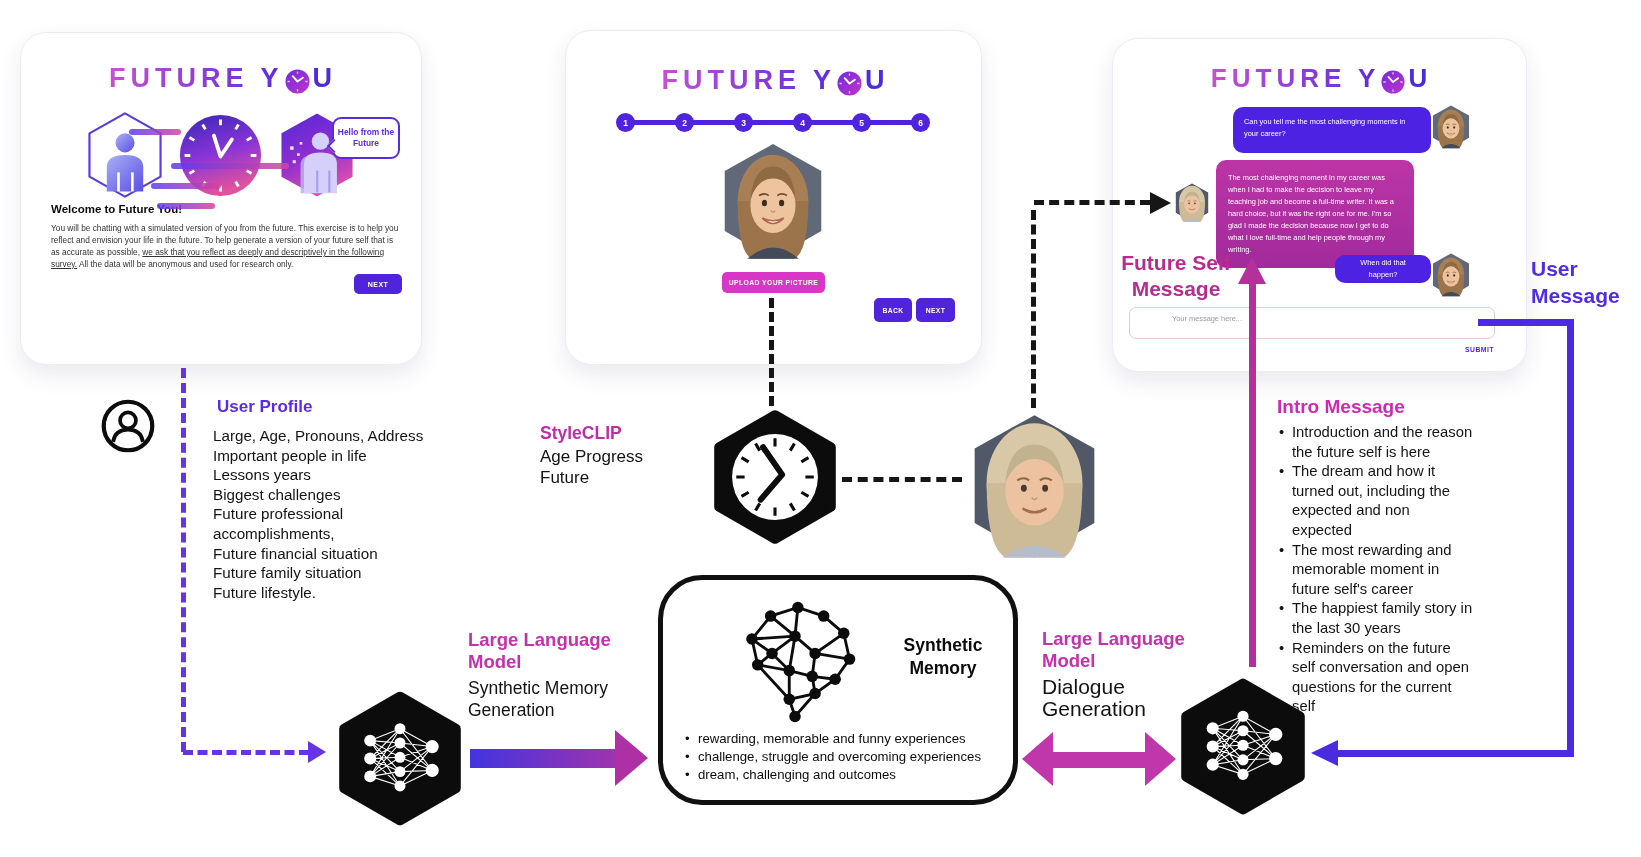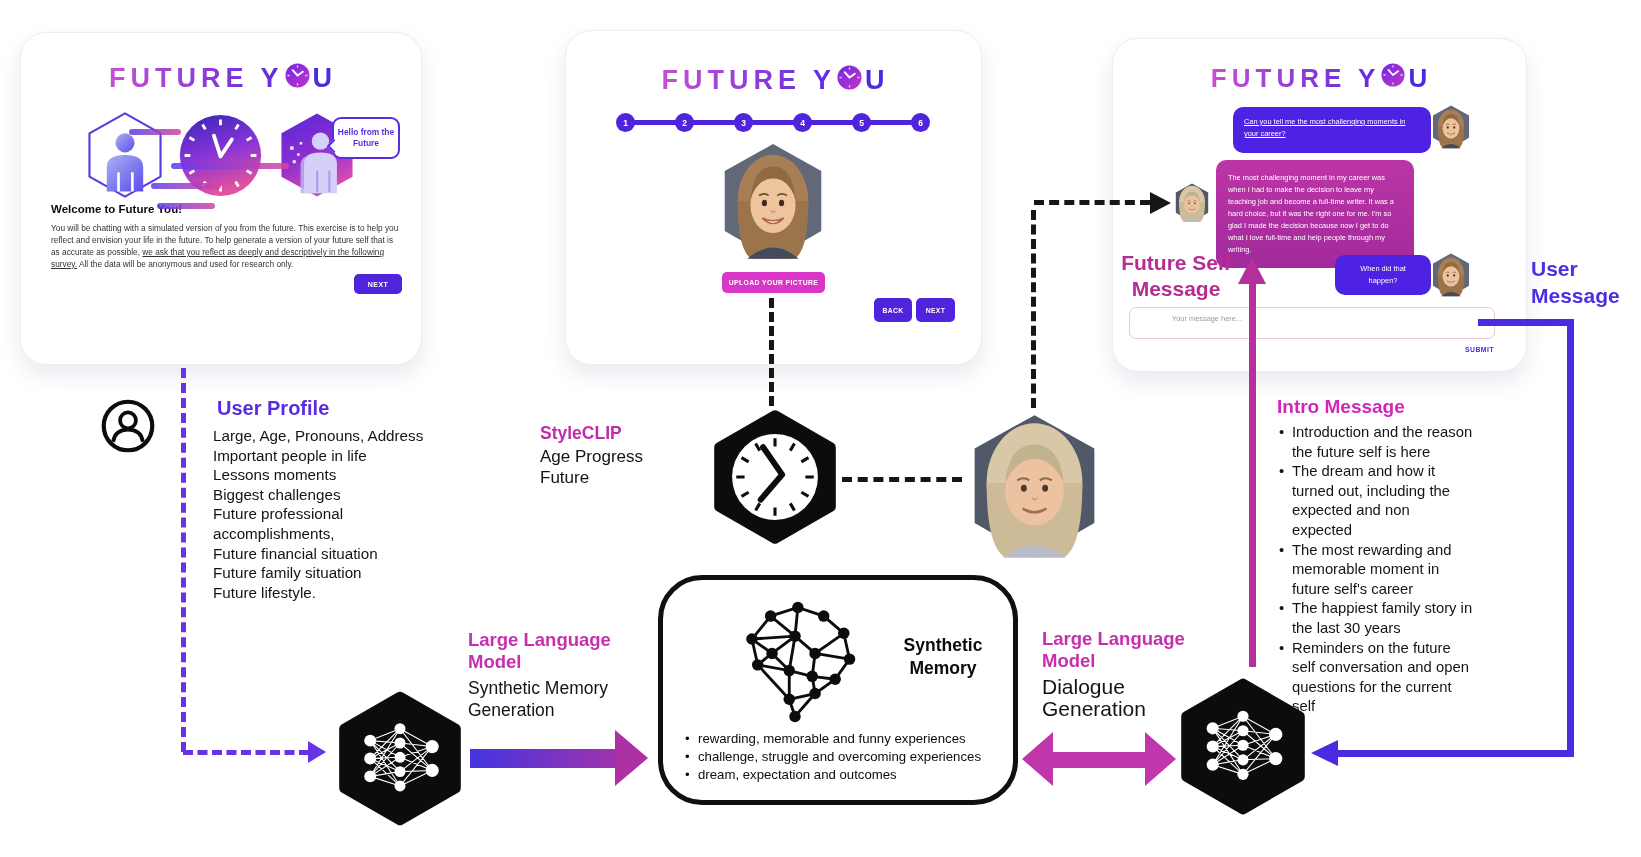--- a/index.html
+++ b/index.html
@@ -2,21 +2,21 @@
 <html><head>
 <meta charset="utf-8">
 <style>
   html,body{margin:0;padding:0;background:#fff;}
   .canvas{position:relative;width:1641px;height:857px;background:#fff;overflow:hidden;
           font-family:"Liberation Sans",sans-serif;color:#111;}
   .abs{position:absolute;}
   .card{position:absolute;background:#fff;border:1px solid #ececf4;border-radius:26px;
         box-shadow:0 10px 22px rgba(50,50,110,.10);z-index:1;}
   
-  .logo{position:absolute;left:0;right:0;display:flex;align-items:flex-start;justify-content:center;
+  .logo{position:absolute;left:0;right:0;display:flex;align-items:flex-end;justify-content:center;
         font-weight:800;z-index:2;}
   .logo .lg-txt{font-size:27px;letter-spacing:5px;
         background:linear-gradient(90deg,#c94fd2,#5c2be0);
         -webkit-background-clip:text;background-clip:text;color:transparent;white-space:pre;}
   .logo .lg-txt2{font-size:27px;letter-spacing:1px;color:#4c2ae0;}
   .logo svg{margin:0 3px 0 1px;}
   
   .btn{position:absolute;display:flex;align-items:center;justify-content:center;border:none;
        background:#5023dd;color:#fff;font-weight:700;border-radius:5px;
        font-family:"Liberation Sans",sans-serif;letter-spacing:.4px;cursor:pointer;}
@@ -262,44 +262,44 @@
   </div>
 
   <div class="card" style="left:1112px;top:38px;width:413px;height:332px;">
     <div class="logo" style="top:24px;">
       <span class="lg-txt" style="font-size:26px;">FUTURE Y</span>
       <svg width="24" height="24">
           <use href="#clock-sm"></use>
         </svg>
       <span class="lg-txt2" style="font-size:26px;">U</span>
     </div>
-    <div class="bubble bubble-user" style="left:120px;top:68px;width:198px;min-height:46px;text-decoration:underline;">Can you tell me the most challenging moments in your career?</div>
+    <div class="bubble bubble-user" style="left:120px;top:68px;width:198px;min-height:46px;">Can you tell me the most challenging moments in your career?</div>
     <svg class="abs" style="left:318px;top:66px;" width="40" height="44">
         <use href="#young-face"></use>
       </svg>
     <div class="bubble bubble-future" style="left:103px;top:121px;width:198px;min-height:89px;padding:12px 12px;">The most challenging moment in my career was when I had to make the decision to leave my teaching job and become a full-time writer. It was a hard choice, but it was the right one for me. I'm so glad I made the decision because now I get to do what I love full-time and help people through my writing.</div>
     <svg class="abs" style="left:61px;top:144px;" width="36" height="40">
         <use href="#old-face"></use>
       </svg>
-    <div class="bubble bubble-user" style="left:222px;top:216px;width:96px;height:40px;display:flex;align-items:center;justify-content:center;text-align:center;">When did that happen?</div>
+    <div class="bubble bubble-user" style="left:222px;top:216px;width:96px;height:28px;display:flex;align-items:center;justify-content:center;text-align:center;">When did that happen?</div>
     <svg class="abs" style="left:318px;top:214px;" width="40" height="44">
         <use href="#young-face"></use>
       </svg>
     <textarea class="msg" style="left: 16px; top: 268px; width: 366px; height: 32px; padding-left: 42px;" placeholder="Your message here..."></textarea>
     <button class="submit-link" style="left:346px;top:306px;">SUBMIT</button>
   </div>
 
   <svg class="abs" style="left:100px;top:398px;z-index:2;" width="56" height="56">
       <use href="#person-circle"></use>
     </svg>
-  <div class="lbl-purple" style="left:217px;top:397px;font-size:20px;">User Profile</div>
+  <div class="lbl-purple" style="left:217px;top:397px;font-size:17px;">User Profile</div>
   <div class="lbl-black" style="left:213px;top:426px;width:232px;font-size:15.2px;line-height:19.6px;">
     <div>Large, Age, Pronouns, Address</div>
     <div>Important people in life</div>
-    <div>Lessons moments</div>
+    <div>Lessons years</div>
     <div>Biggest challenges</div>
     <div>Future professional accomplishments,</div>
     <div>Future financial situation</div>
     <div>Future family situation</div>
     <div>Future lifestyle.</div>
   </div>
 
   <div class="dash-v-purple" style="left:181px;top:368px;height:384px;"></div>
   <div class="dash-h-purple" style="left:183px;top:750px;width:126px;"></div>
   <div class="tri" style="left:308px;top:741px;border-top:11px solid transparent;border-bottom:11px solid transparent;border-left:18px solid #6633e6;"></div>
@@ -347,21 +347,21 @@
   <div class="tri" style="left:615px;top:730px;border-top:28px solid transparent;border-bottom:28px solid transparent;border-left:33px solid #ad30a4;z-index:2;"></div>
 
   <div class="memory-box" style="left:658px;top:575px;width:360px;height:230px;">
     <svg class="abs" style="left:58px;top:16px;" width="148" height="132">
         <use href="#brain-net"></use>
       </svg>
     <div class="abs" style="left:210px;top:54px;width:140px;font-size:17.5px;line-height:23px;font-weight:700;text-align:center;color:#0c0c0c;">Synthetic Memory</div>
     <div class="abs blist" style="left:20px;top:150px;width:325px;font-size:13.2px;line-height:17.8px;color:#0c0c0c;">
       <div>rewarding, memorable and funny experiences</div>
       <div>challenge, struggle and overcoming experiences</div>
-      <div>dream, expectation and outcomes</div>
+      <div>dream, challenging and outcomes</div>
     </div>
   </div>
 
   <div class="lbl-magenta" style="left:1042px;top:628px;width:160px;font-size:18.5px;line-height:22px;color:#c62fae;">Large Language Model</div>
   <div class="lbl-black" style="left:1042px;top:676px;width:120px;font-size:21px;line-height:22px;">Dialogue Generation</div>
   <div class="solid" style="left:1052px;top:752px;width:94px;height:16px;background:#c037ab;"></div>
   <div class="tri" style="left:1022px;top:732px;border-top:27px solid transparent;border-bottom:27px solid transparent;border-right:31px solid #c037ab;z-index:2;"></div>
   <div class="tri" style="left:1145px;top:732px;border-top:27px solid transparent;border-bottom:27px solid transparent;border-left:31px solid #c037ab;z-index:2;"></div>
   <svg class="abs" style="left:1180px;top:678px;z-index:2;" width="126" height="137">
       <use href="#nn-hex"></use>

